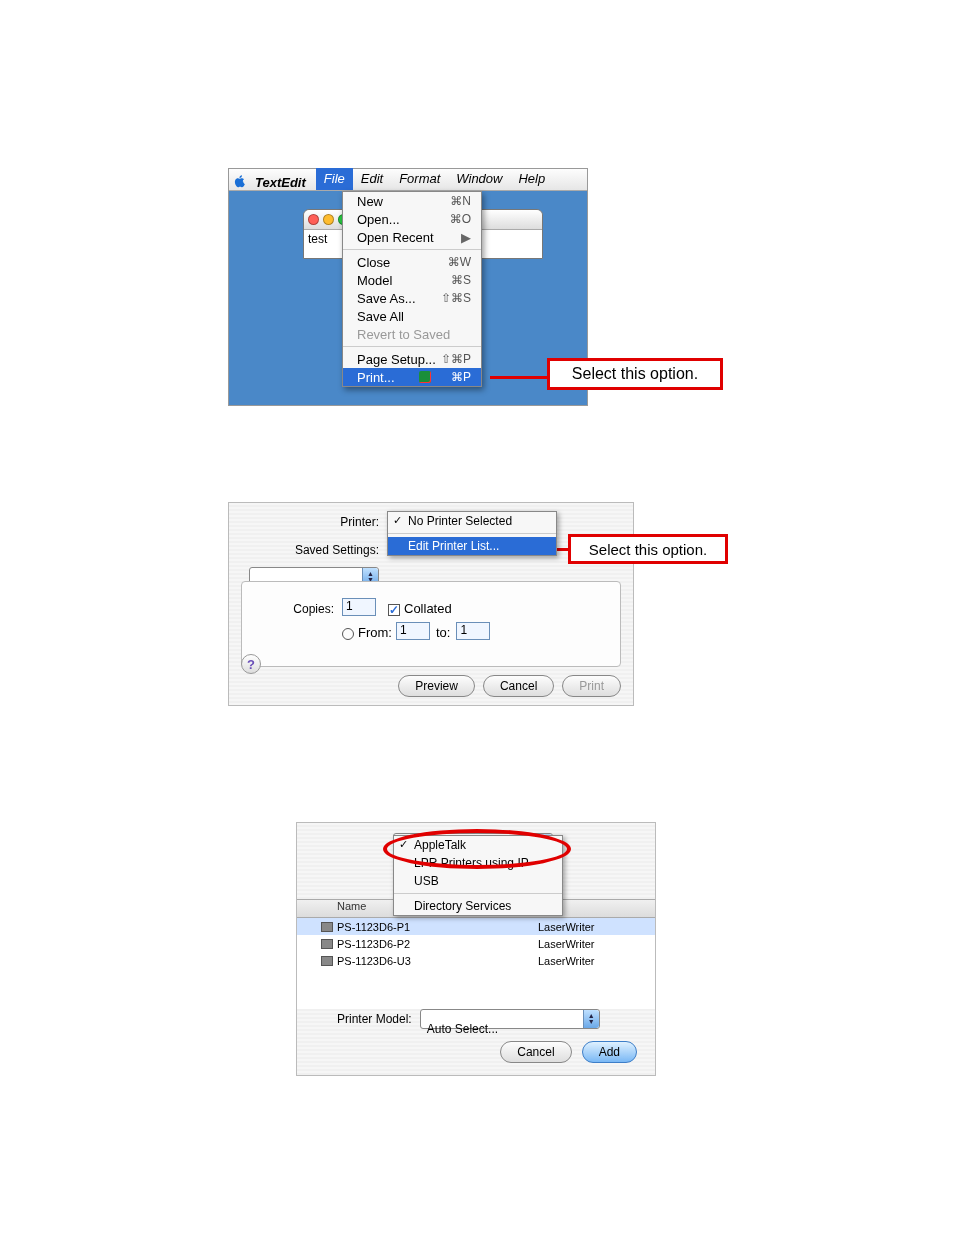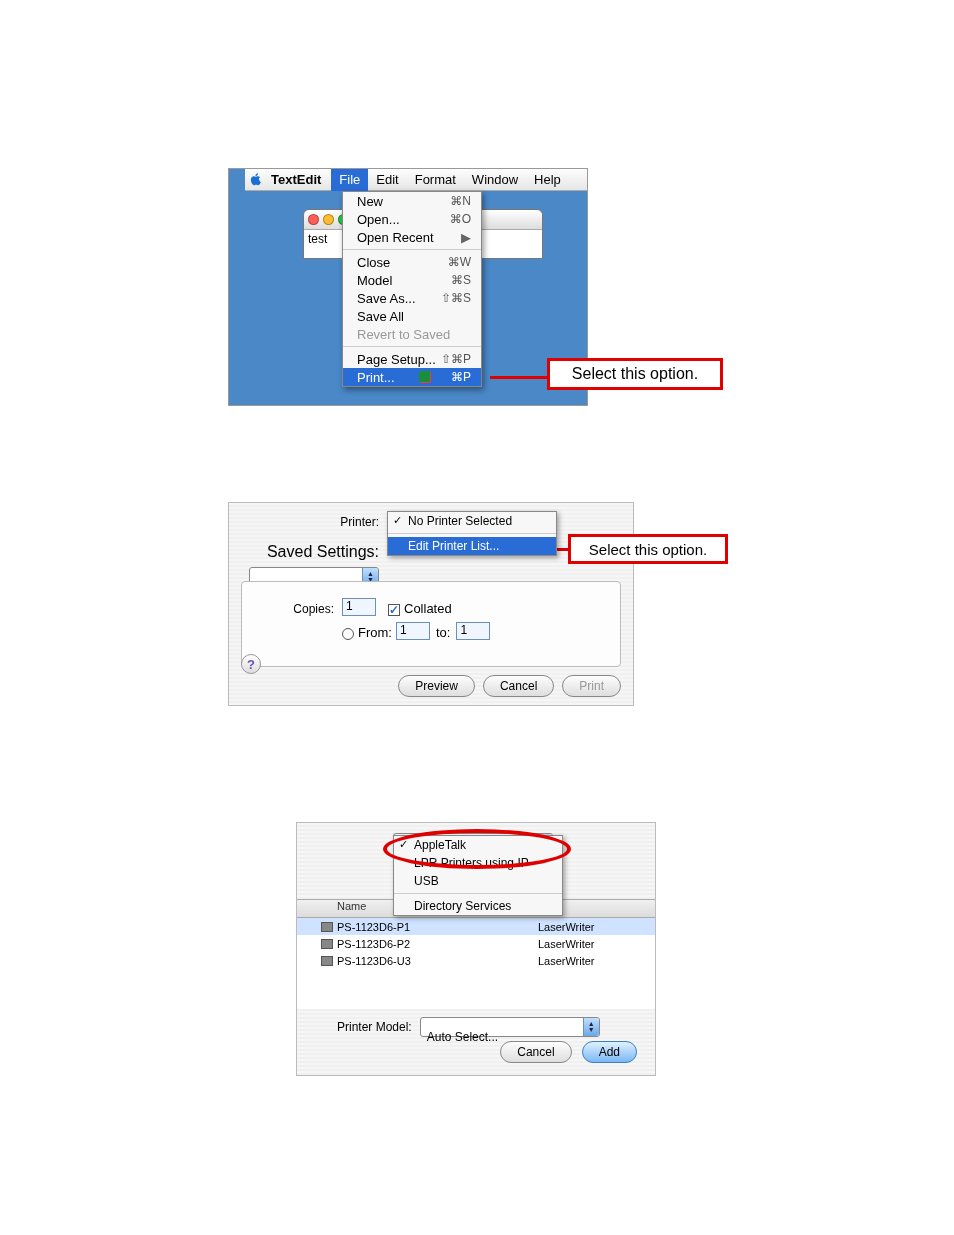--- a/index.html
+++ b/index.html
@@ -19,28 +19,29 @@
     position: absolute;
     left: 228px;
     top: 168px;
     width: 360px;
     height: 238px;
     background: #4a88c8;
     border: 1px solid #999;
   }
   .menubar {
     position: absolute;
-    left: 16px; top: 0; right: 0;
+    left: 0; top: 0; right: 0;
     height: 22px;
     background: linear-gradient(#fdfdfd, #e6e6e6);
     display: flex;
-    align-items: center;
+    align-items: flex-end;
     padding-left: 4px;
     border-bottom: 1px solid #aaa;
     font-weight: normal;
+    font-style: italic;
   }
   .menubar .apple {
     width: 16px; height: 16px;
     margin-right: 6px;
     color: #1a6fd6;
   }
   .menubar .appname { font-weight: bold; margin-right: 10px; }
   .menubar .mitem { padding: 0 8px; height: 22px; line-height: 22px; }
   .menubar .mitem.selected { background: #2a6cd6; color: #fff; }
   .docwin {
@@ -135,21 +136,21 @@
     position:absolute; left:158px; top:8px;
     width:170px; background:#f7f7f7; border:1px solid #888;
     box-shadow:2px 2px 5px rgba(0,0,0,0.35);
     font-size:12px; z-index:5;
   }
   .dditem { padding:2px 8px 2px 20px; position:relative; }
   .dditem .chk { position:absolute; left:5px; top:2px; font-size:11px; }
   .dditem.hl { background:#2a6cd6; color:#fff; }
   .ddsep { height:1px; background:#ccc; margin:3px 0; }
   .shot2 .plabel { position:absolute; left:0; top:12px; width:150px; text-align:right; font-size:12px; }
-  .shot2 .slabel { position:absolute; left:0; top:40px; width:150px; text-align:right; font-size:16px; }
+  .shot2 .slabel { position:absolute; left:0; top:40px; width:150px; text-align:right; font-size:12px; }
   .cpselect {
     position:absolute; left:20px; top:64px;
   }
   .groupbox {
     position:absolute; left:12px; top:78px; right:12px; height:86px;
     background:#fdfdfd; border:1px solid #bbb; border-radius:4px;
     padding:10px;
   }
   .txtin {
     display:inline-block; width:34px; height:18px;
@@ -214,21 +215,21 @@
     border-bottom:1px solid #aaa; height:18px; font-size:11px;
     color:#333;
   }
   .ptable .thead .cname{width:55%;padding-left:40px;}
   .ptable .thead .ckind{width:45%;}
   .ptable .trow{display:flex;height:17px;font-size:11px;align-items:center;background:#fff;}
   .ptable .trow.sel{background:#cfe2ff;}
   .ptable .trow .cname{width:55%;padding-left:24px;display:flex;align-items:center;gap:4px;}
   .ptable .trow .ckind{width:45%;padding-left:44px;}
   .picon{width:12px;height:10px;background:#888;border:1px solid #555;display:inline-block;}
-  .shot3 .modelrow{position:absolute;left:40px;top:186px;display:flex;align-items:center;font-size:12px;margin-top:8px;}
+  .shot3 .modelrow{position:absolute;left:40px;top:186px;display:flex;align-items:center;font-size:12px;}
   .shot3 .btnrow3{position:absolute;right:18px;bottom:12px;display:flex;gap:10px;}
   .aquabtn.primary{background:linear-gradient(#dff1ff,#7ab8f5);border-color:#3d7ec8;}
 </style>
 </head>
 <body>
 
 <div class="shot1">
   <div class="menubar">
     <span class="apple">
       <svg viewBox="0 0 16 16" width="14" height="14">

